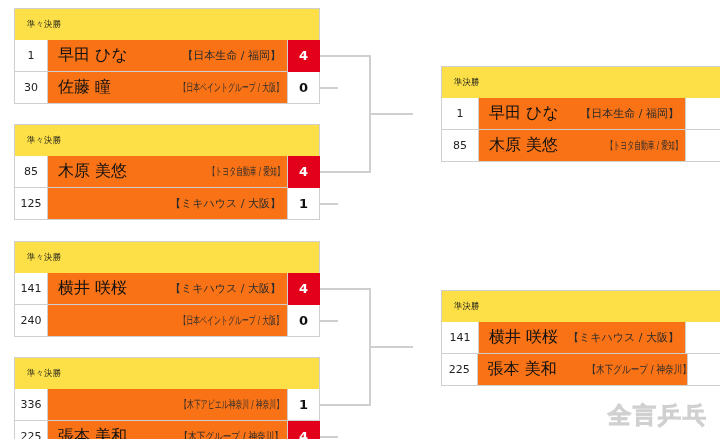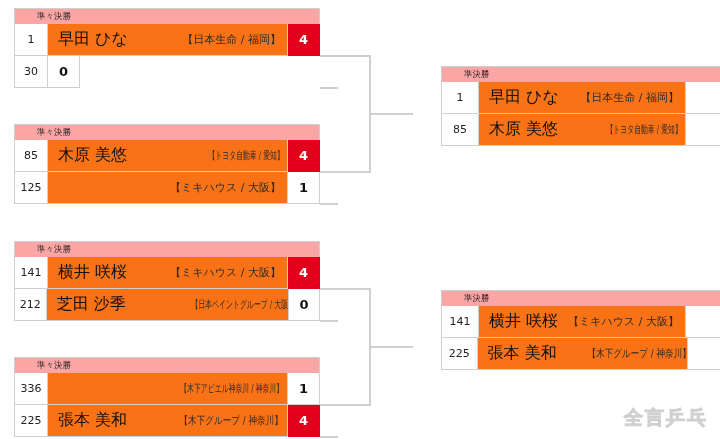--- a/index.html
+++ b/index.html
@@ -33,27 +33,27 @@
 
   
   .match {
     position: absolute;
     box-sizing: border-box;
     background: #ffffff;
   }
 
   .match-header {
     box-sizing: border-box;
-    height: 16px;
-    background: #fca5a5;
+    height: 32px;
+    background: #fde047;
     border: 1px solid #cfcfcf;
     border-bottom: none;
     display: flex;
     align-items: center;
-    padding-left: 22px;
+    padding-left: 12px;
   }
   .match-header-label {
     font-size: 9px;
     color: #1b1b1b;
     letter-spacing: 0.3px;
     transform: scaleX(0.92);
     transform-origin: left center;
     white-space: nowrap;
   }
 
@@ -170,21 +170,21 @@
   #qf-3 { top: 241px; }
   #qf-4 { top: 357px; }
   #sf-1 { top: 66px; }
   #sf-2 { top: 290px; }
 
   
   #watermark {
     position: absolute;
     right: 12px;
     bottom: 8px;
-    font-size: 19px;
+    font-size: 23px;
     font-weight: bold;
     color: rgba(255,255,255,0.0);
     -webkit-text-stroke: 1px rgba(170,170,170,0.55);
     letter-spacing: 2px;
     text-shadow: 0 1px 1px rgba(255,255,255,0.6);
     user-select: none;
     white-space: nowrap;
   }
 </style>
 </head>
@@ -215,20 +215,24 @@
     <div class="row">
       <div class="cell-seed">1</div>
       <div class="cell-player">
         <span class="player-name">早田 ひな</span>
         <span class="player-affil">【日本生命 / 福岡】</span>
       </div>
       <div class="cell-score win">4</div>
     </div>
     <div class="row">
       <div class="cell-seed">30</div>
+      <div class="cell-player">
+        <span class="player-name">佐藤 瞳</span>
+        <span class="player-affil squeeze">【日本ペイントグループ / 大阪】</span>
+      </div>
       <div class="cell-score">0</div>
     </div>
   </div>
 
   <div class="match qf" id="qf-2">
     <div class="match-header">
       <span class="match-header-label">準々決勝</span>
     </div>
     <div class="row">
       <div class="cell-seed">85</div>
@@ -253,23 +257,22 @@
     </div>
     <div class="row">
       <div class="cell-seed">141</div>
       <div class="cell-player">
         <span class="player-name">横井 咲桜</span>
         <span class="player-affil">【ミキハウス / 大阪】</span>
       </div>
       <div class="cell-score win">4</div>
     </div>
     <div class="row">
-      <div class="cell-seed">212</div>
-      <div class="cell-player">
-        <span class="player-name">芝田 沙季</span>
+      <div class="cell-seed">240</div>
+      <div class="cell-player">
         <span class="player-affil squeeze">【日本ペイントグループ / 大阪】</span>
       </div>
       <div class="cell-score">0</div>
     </div>
   </div>
 
   <div class="match qf" id="qf-4">
     <div class="match-header">
       <span class="match-header-label">準々決勝</span>
     </div>

